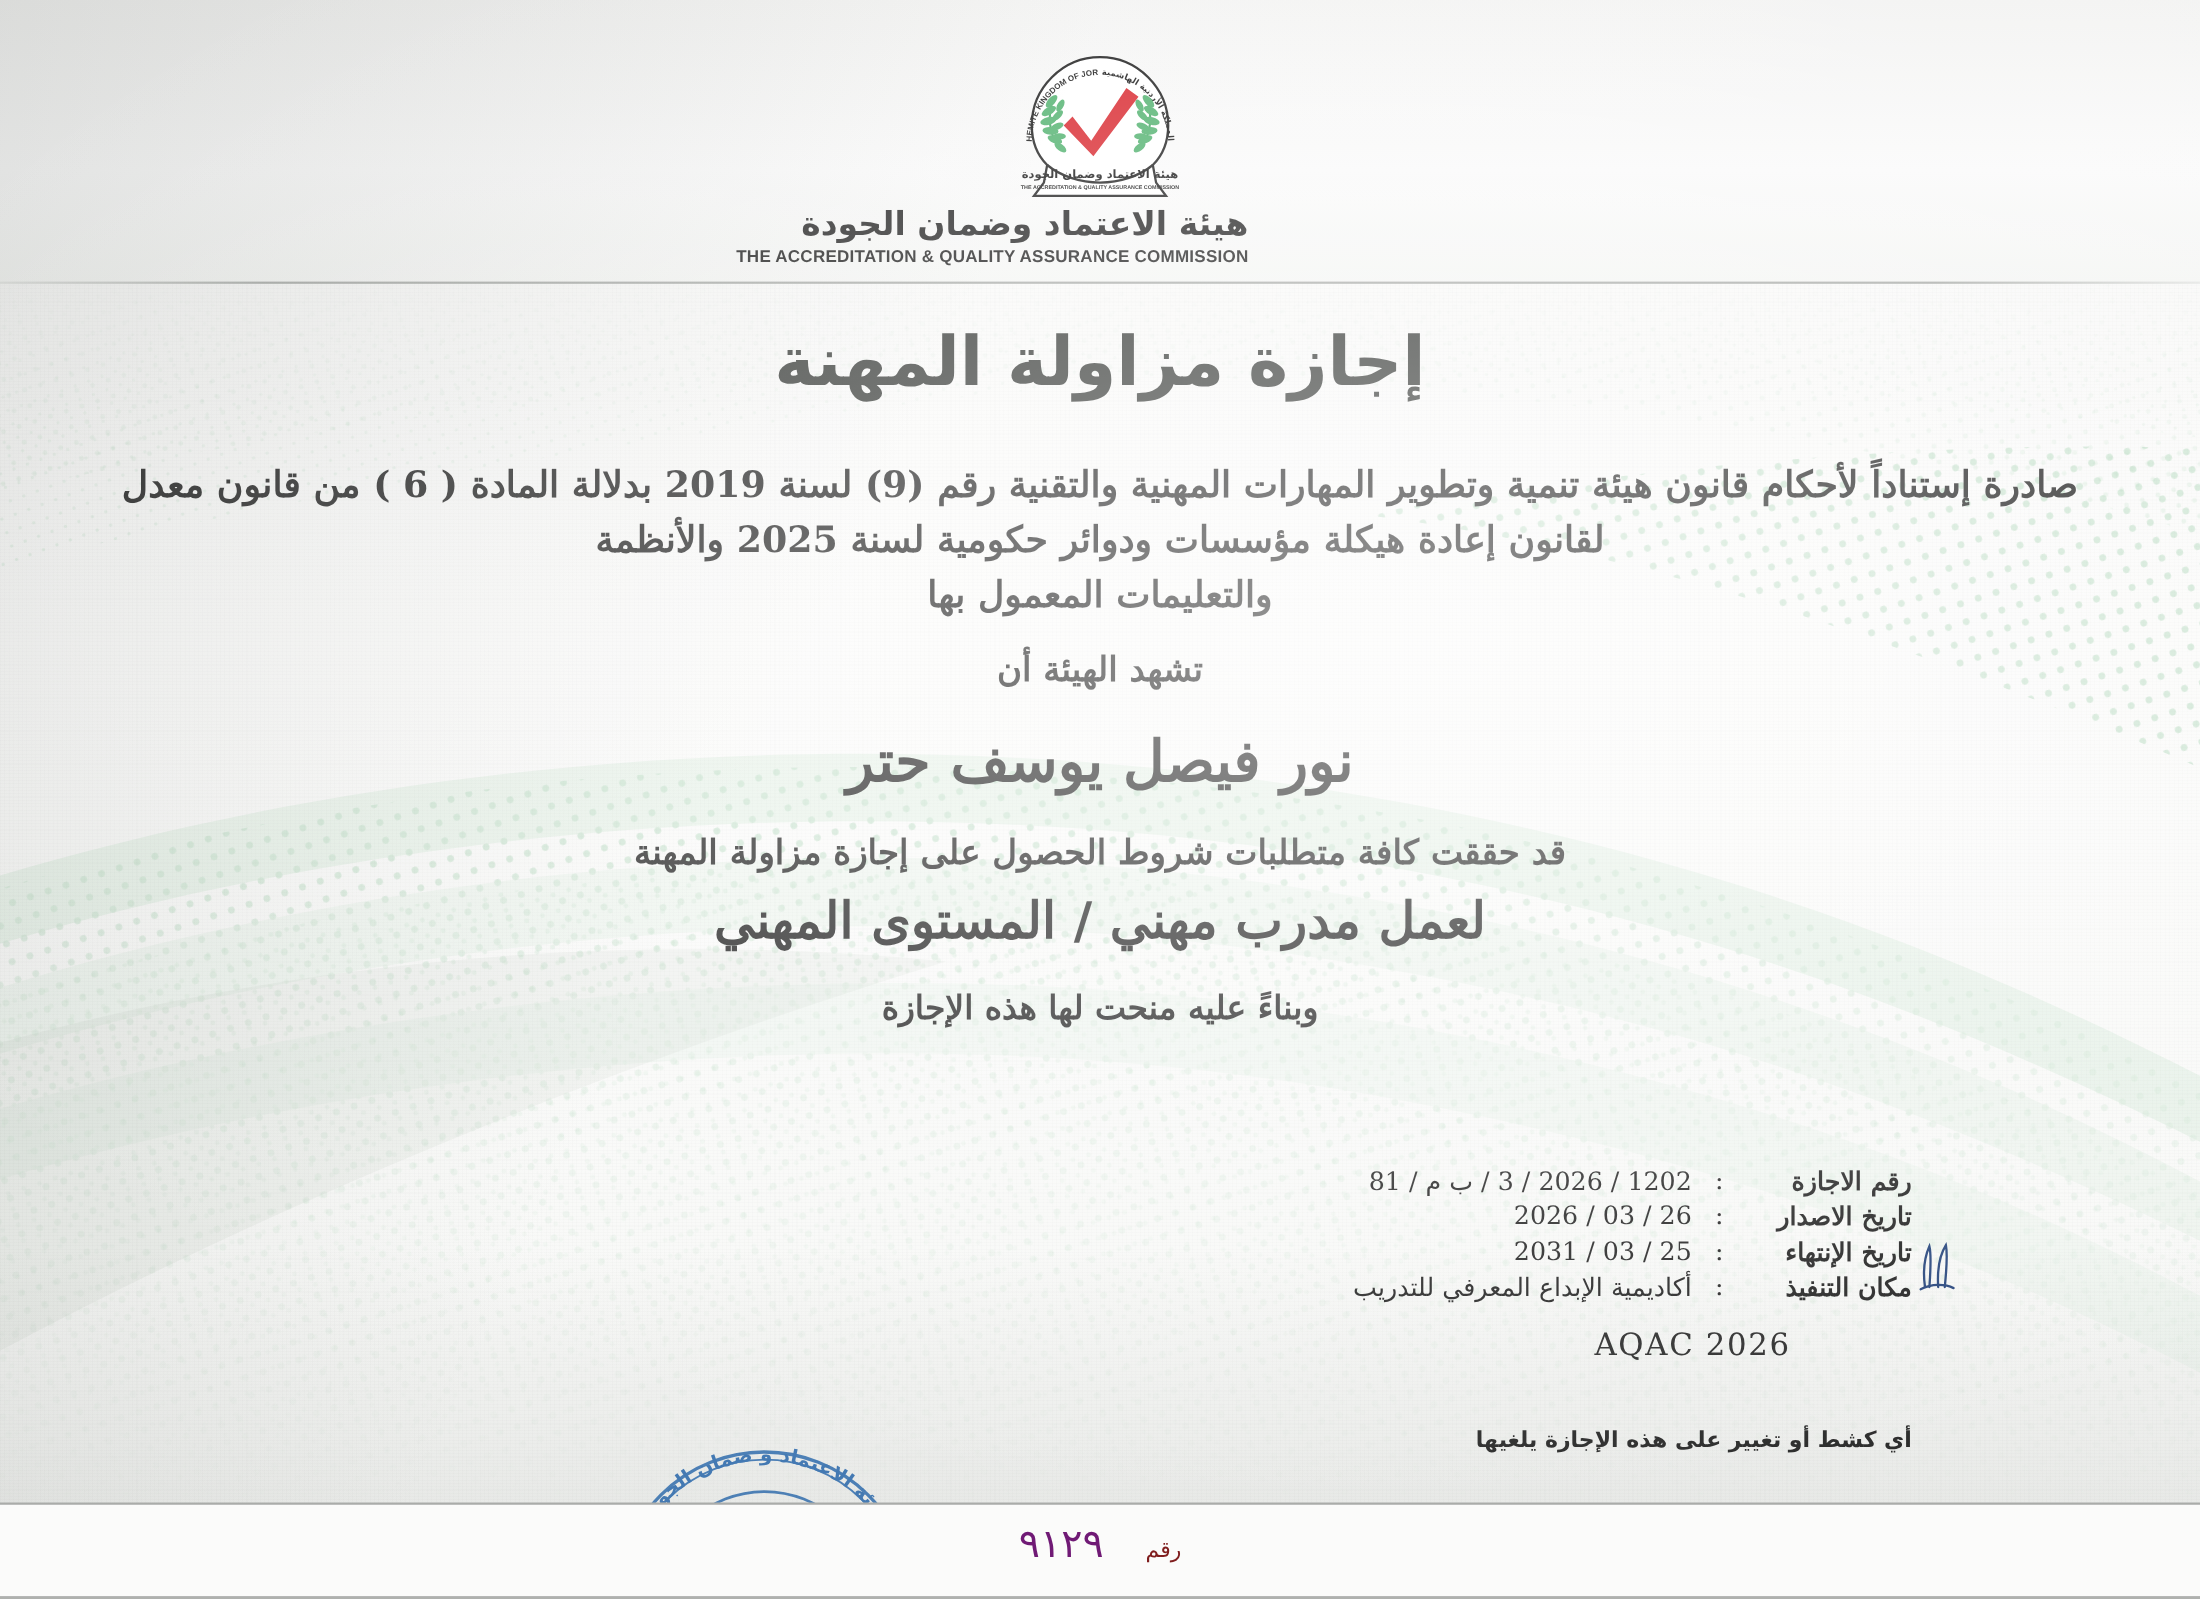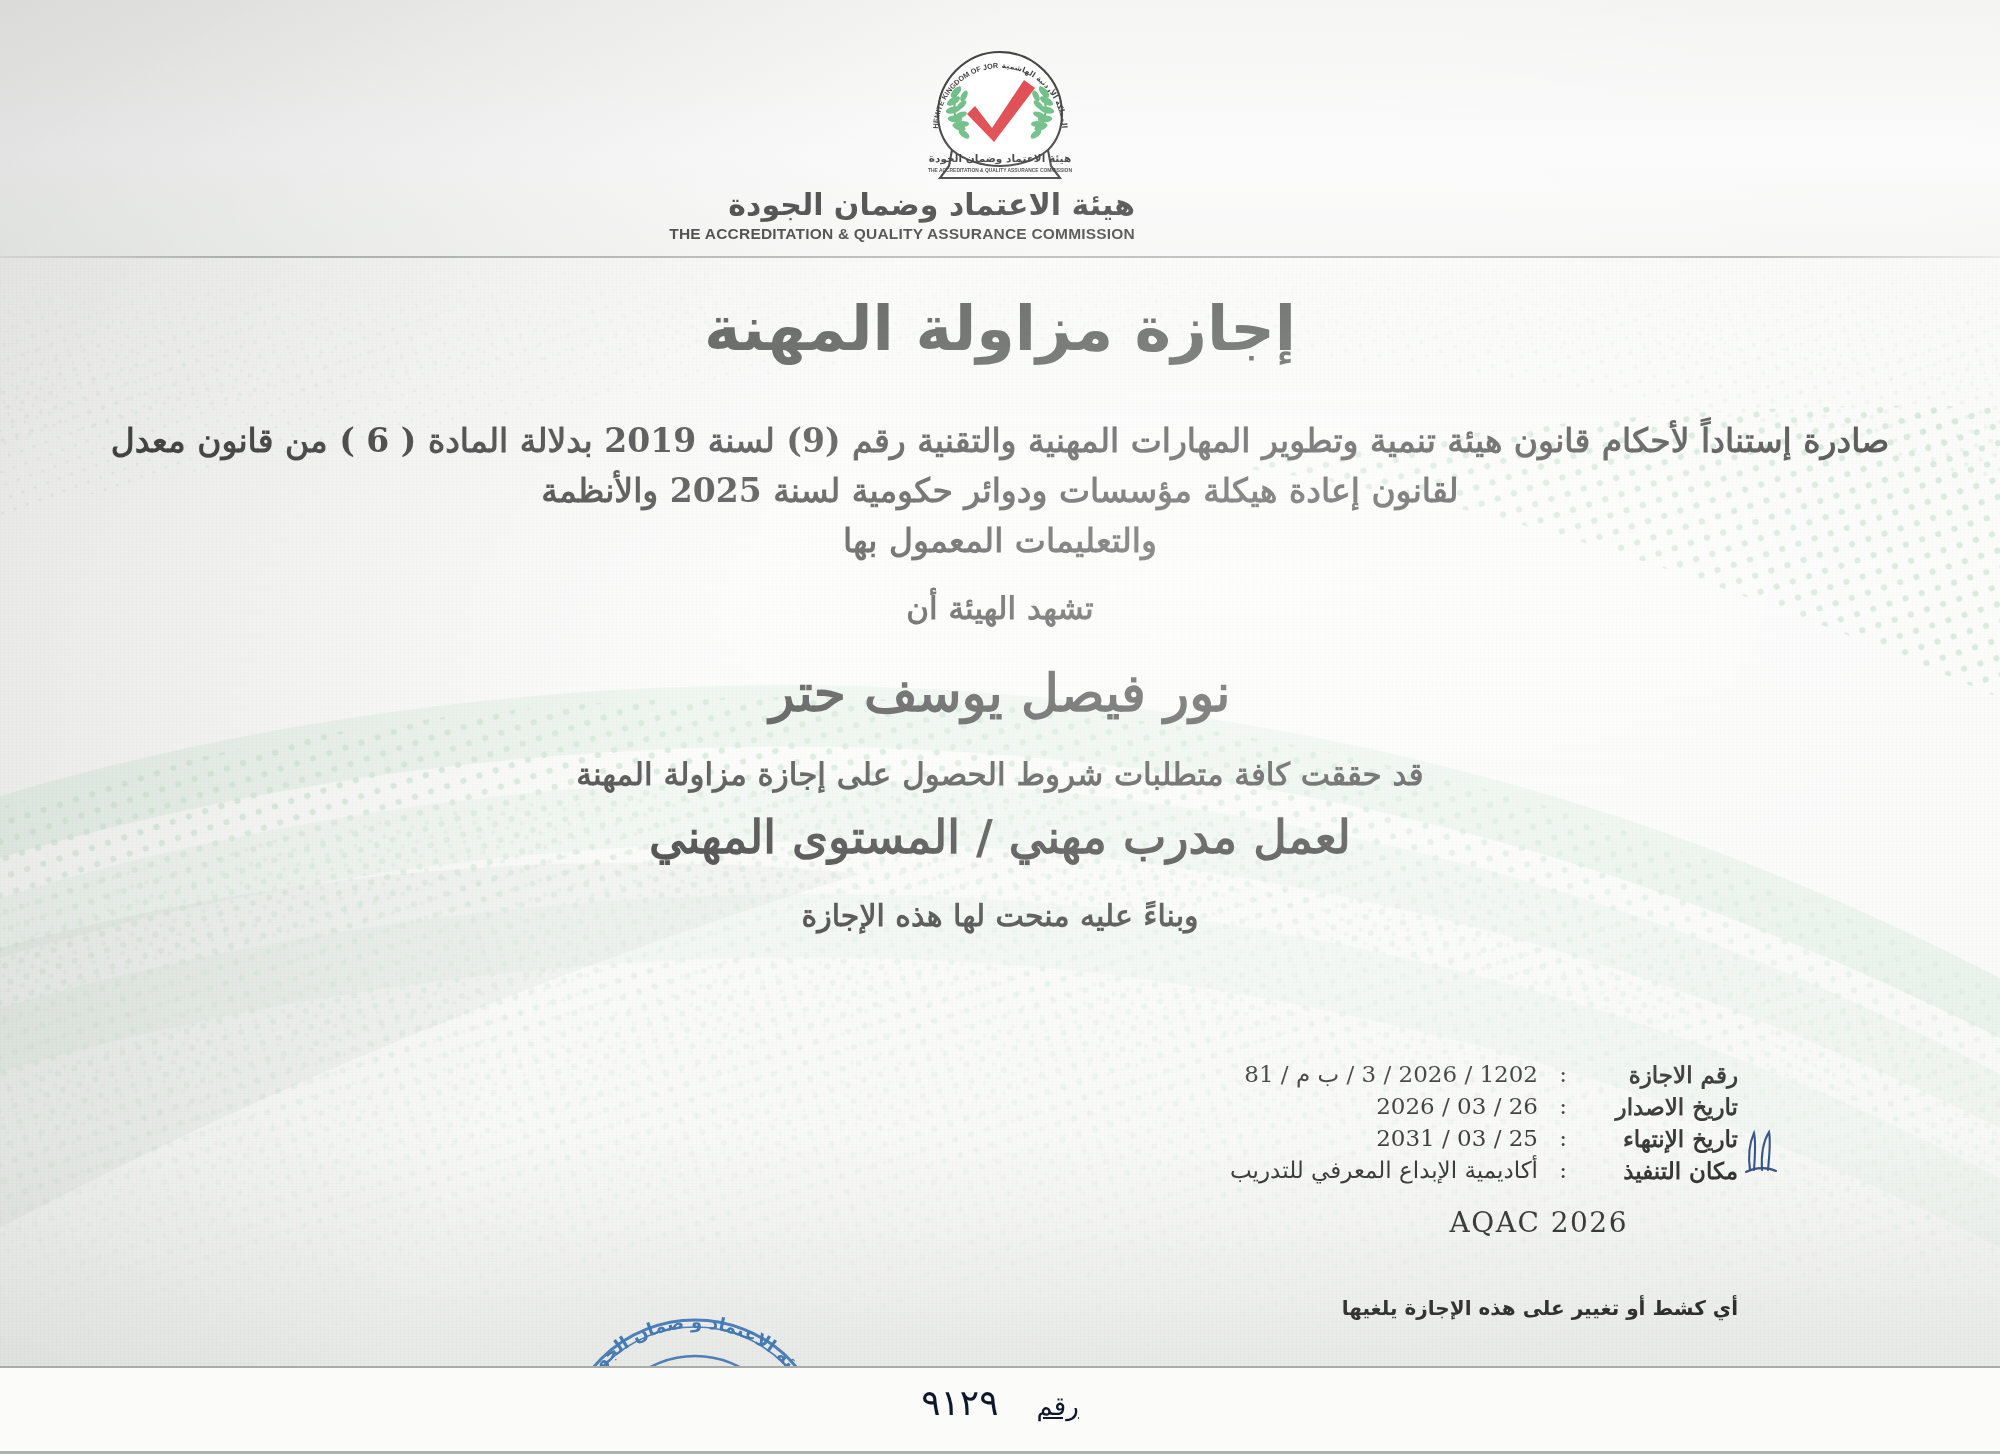--- a/index.html
+++ b/index.html
@@ -176,25 +176,25 @@
     background:#fbfbfa;
     border-top:2px solid rgba(70,75,70,.45);
   }
   #footer-serial{
     position:absolute;top:14px;left:50%;transform:translateX(-50%);
     display:flex;align-items:baseline;gap:38px;
     direction:rtl;
   }
   #footer-serial .lbl{
     font-family:"DejaVu Serif","Liberation Serif",serif;
-    font-size:26px;color:#0f172a;text-decoration:underline;
+    font-size:20px;color:#7f1d1d;
   }
   #footer-serial .num{
     font-family:"DejaVu Serif","Liberation Serif",serif;
-    font-size:36px;letter-spacing:4px;color:#0f172a;
+    font-size:36px;letter-spacing:4px;color:#701a75;
   }
   #footer-rule-bottom{
     position:absolute;left:0;right:0;bottom:0;height:3px;
     background:rgba(70,75,70,.42);
   }
 </style>
 </head>
 <body>
 
 <div id="page">

